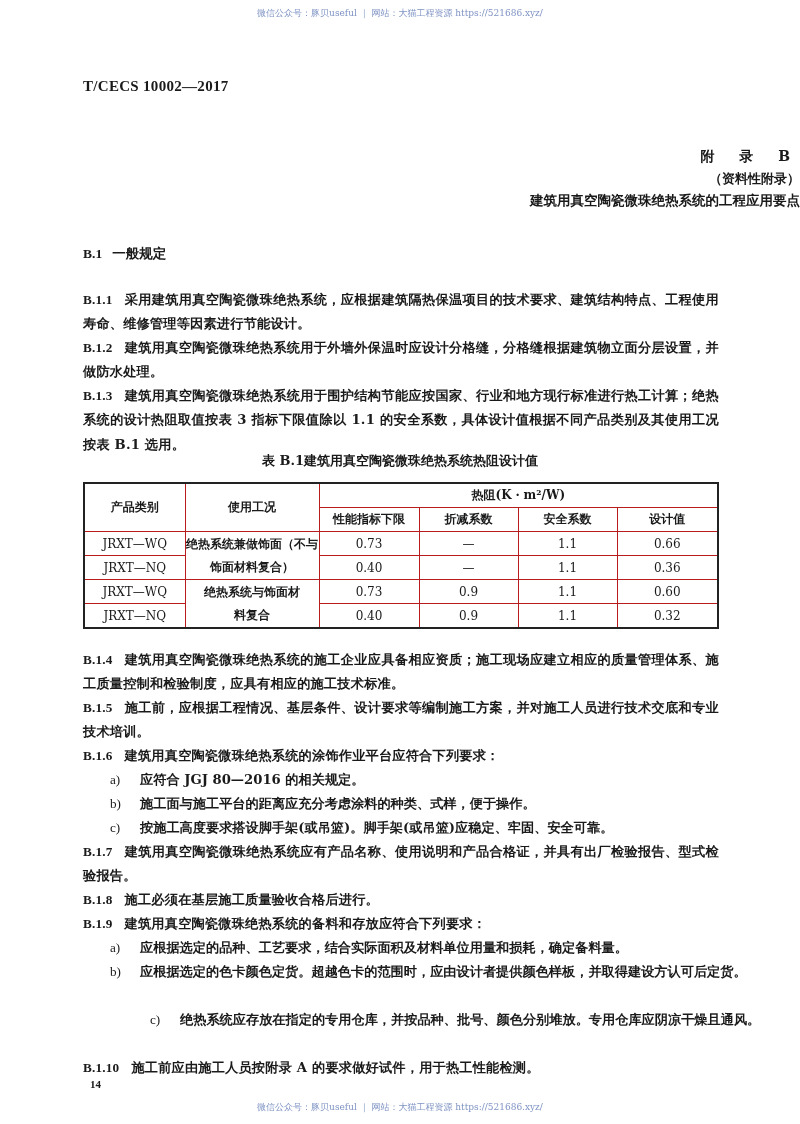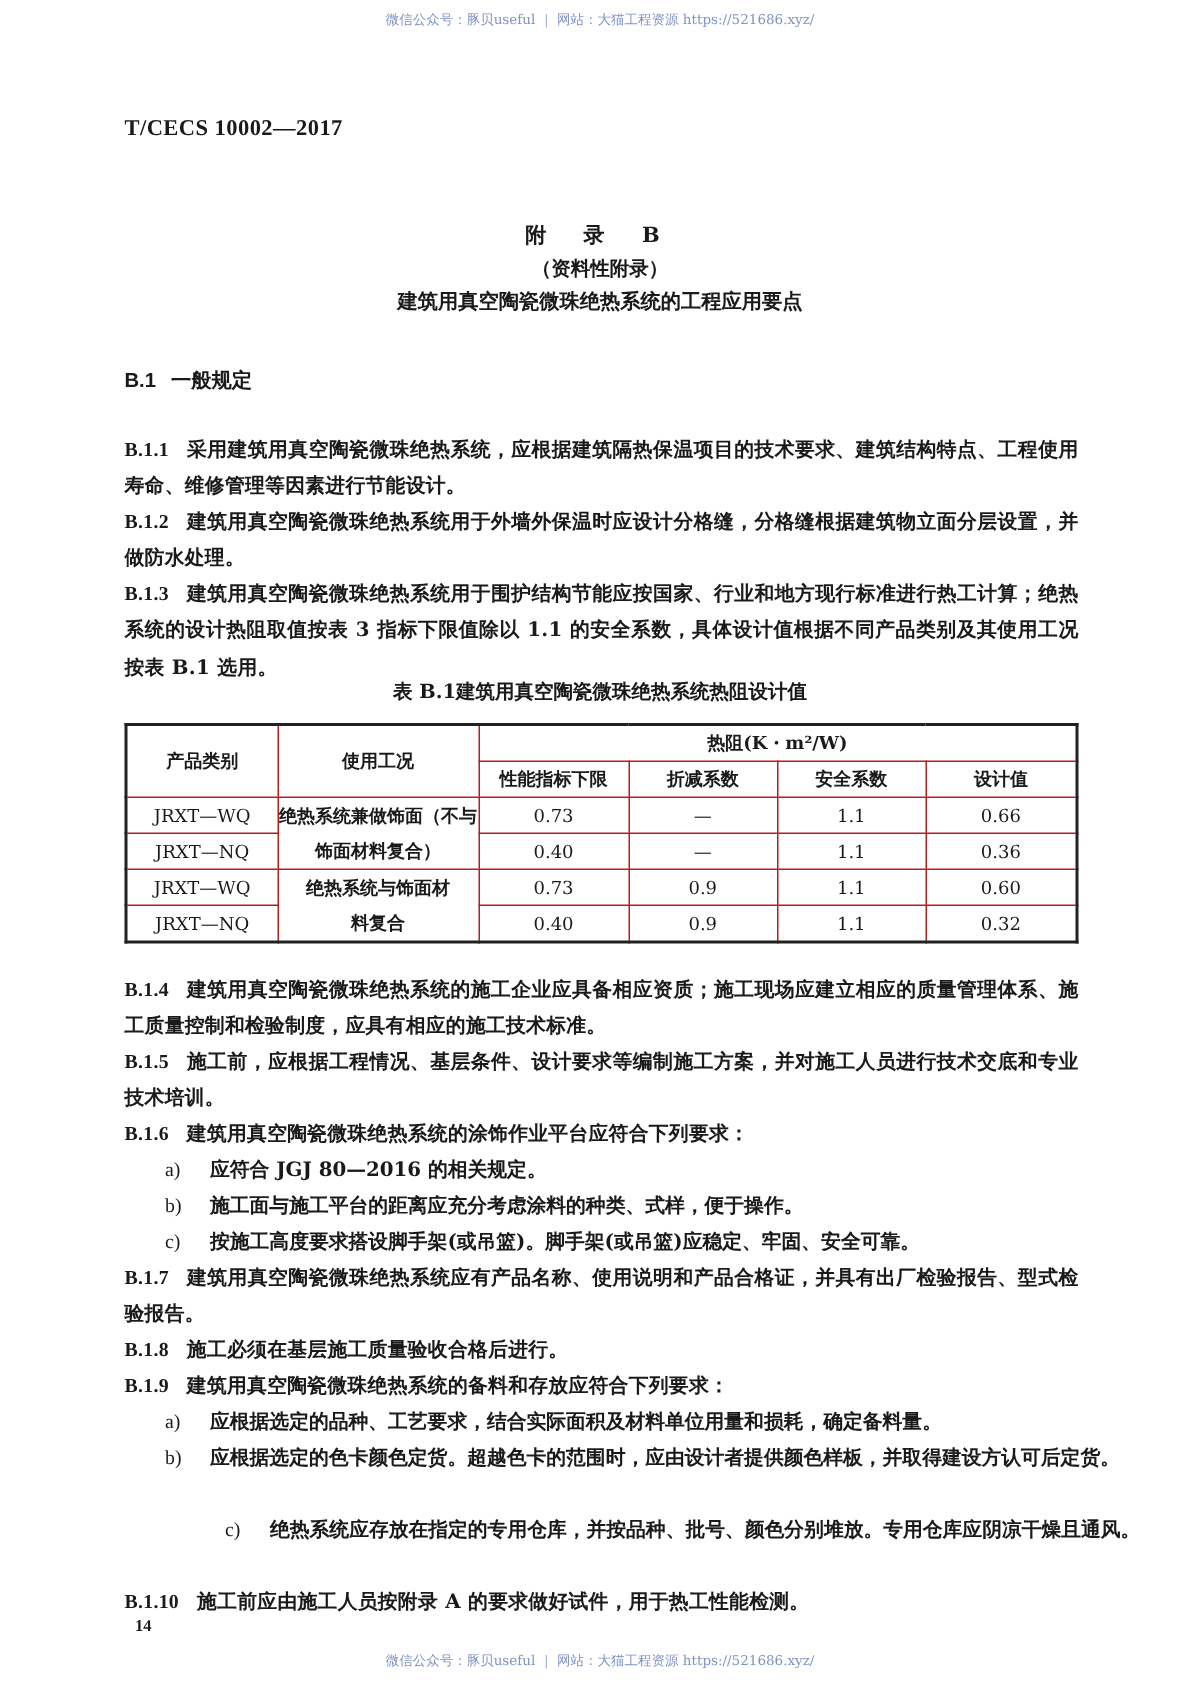--- a/index.html
+++ b/index.html
@@ -11,26 +11,26 @@
   .watermark {
     position: absolute; left: 0; width: 800px; text-align: center;
     font-size: 9px; color: #7f93c4; font-family: "DejaVu Serif", serif;
   }
   .wm-top { top: 7px; }
   .wm-bottom { top: 1101px; }
   .std-id {
     position: absolute; left: 83px; top: 78px; font-size: 15px; font-weight: bold;
     font-family: "Liberation Serif", serif; letter-spacing: 0.3px;
   }
-  .centered { position: absolute; left: 0; width: 800px; text-align: center; font-weight: bold; }
+  .centered { position: absolute; left: 0; width: 800px; text-align: right; font-weight: bold; }
   .appx-title { top: 148px; font-size: 14px; letter-spacing: 10px; }
   .appx-sub { top: 170px; font-size: 13px; }
   .appx-heading { top: 192px; font-size: 13.5px; }
   .section { position: absolute; left: 83px; top: 245px; font-size: 13.5px; font-weight: bold; }
-  .section .num { margin-right: 10px; font-family: Liberation Sans, sans-serif; margin-top: 32px; }
+  .section .num { margin-right: 10px; font-family: Liberation Serif, serif; margin-top: 32px; }
   .para {
     position: absolute; left: 83px; width: 636px; font-size: 13.2px; line-height: 24.3px;
     text-align: justify; font-weight: bold; letter-spacing: 0.2px;
   }
   .para .num { font-family: Liberation Serif, serif; font-weight: bold; margin-right: 12px; }
   .item {
     position: absolute; left: 110px; width: 610px; font-size: 13.2px; line-height: 24px;
     font-weight: bold; padding-left: 30px; text-indent: -30px; text-align: justify;
   }
   .item .mk { display: inline-block; width: 30px; text-indent: 0; font-family: "Liberation Serif", serif; font-weight: normal; }

